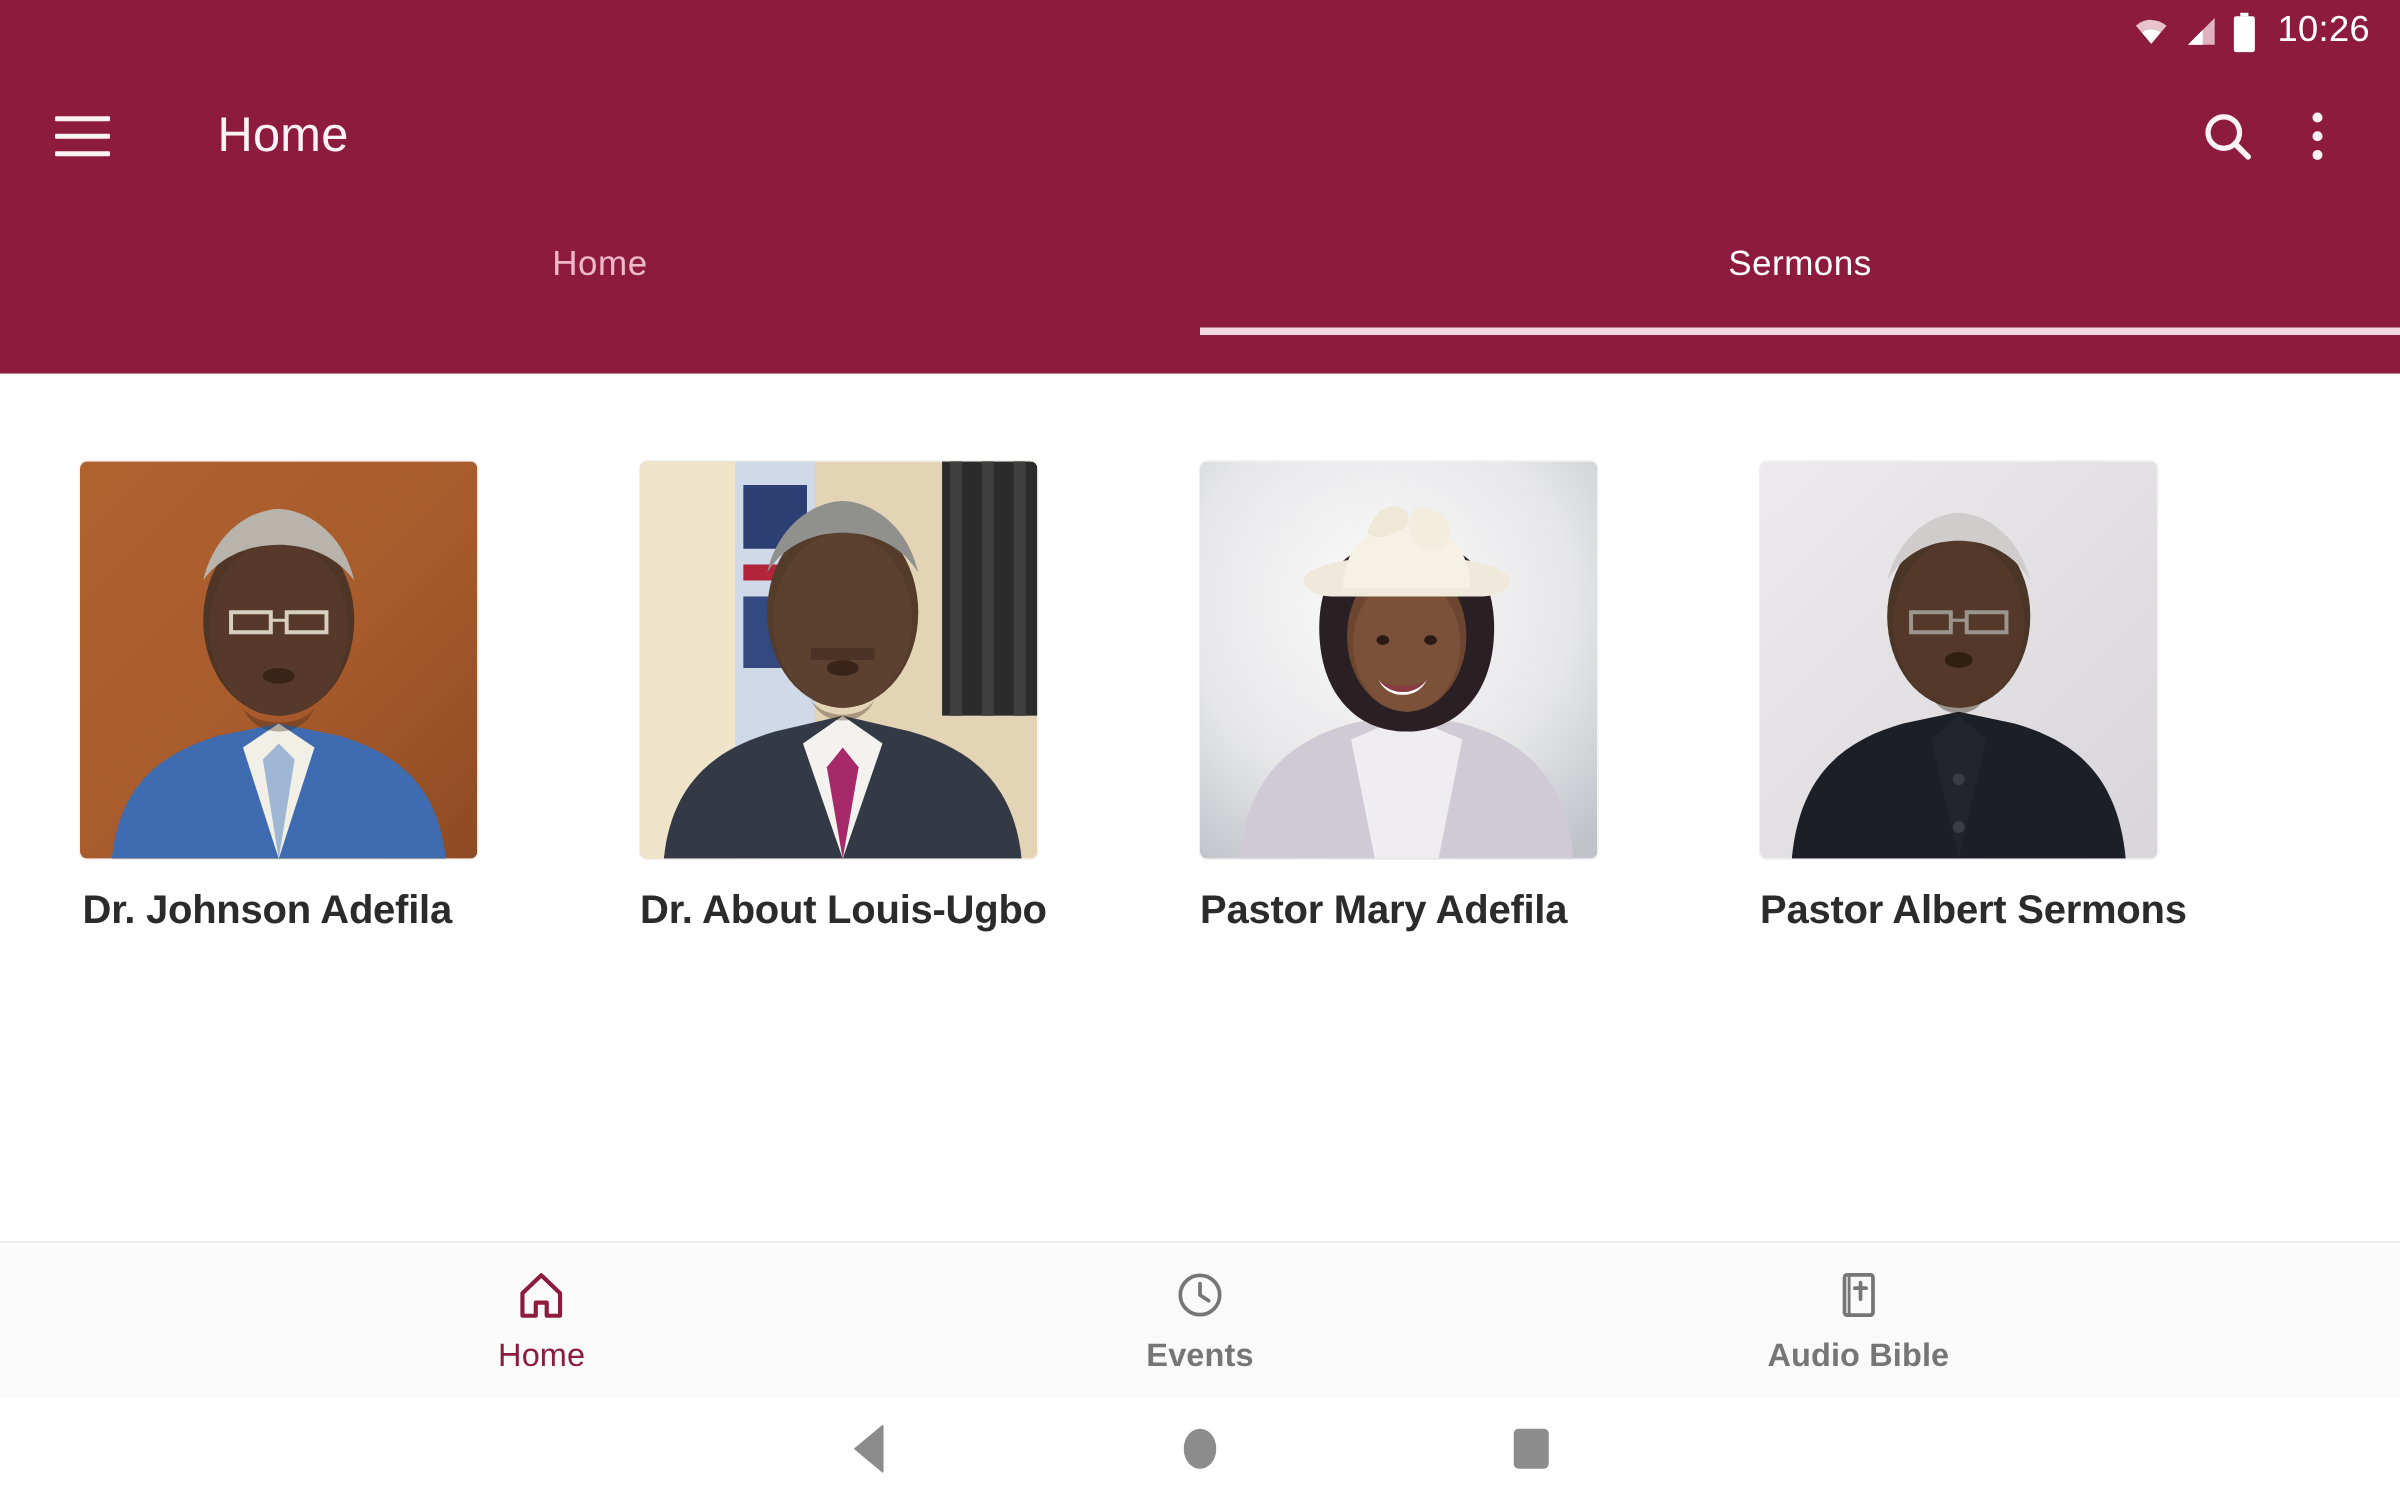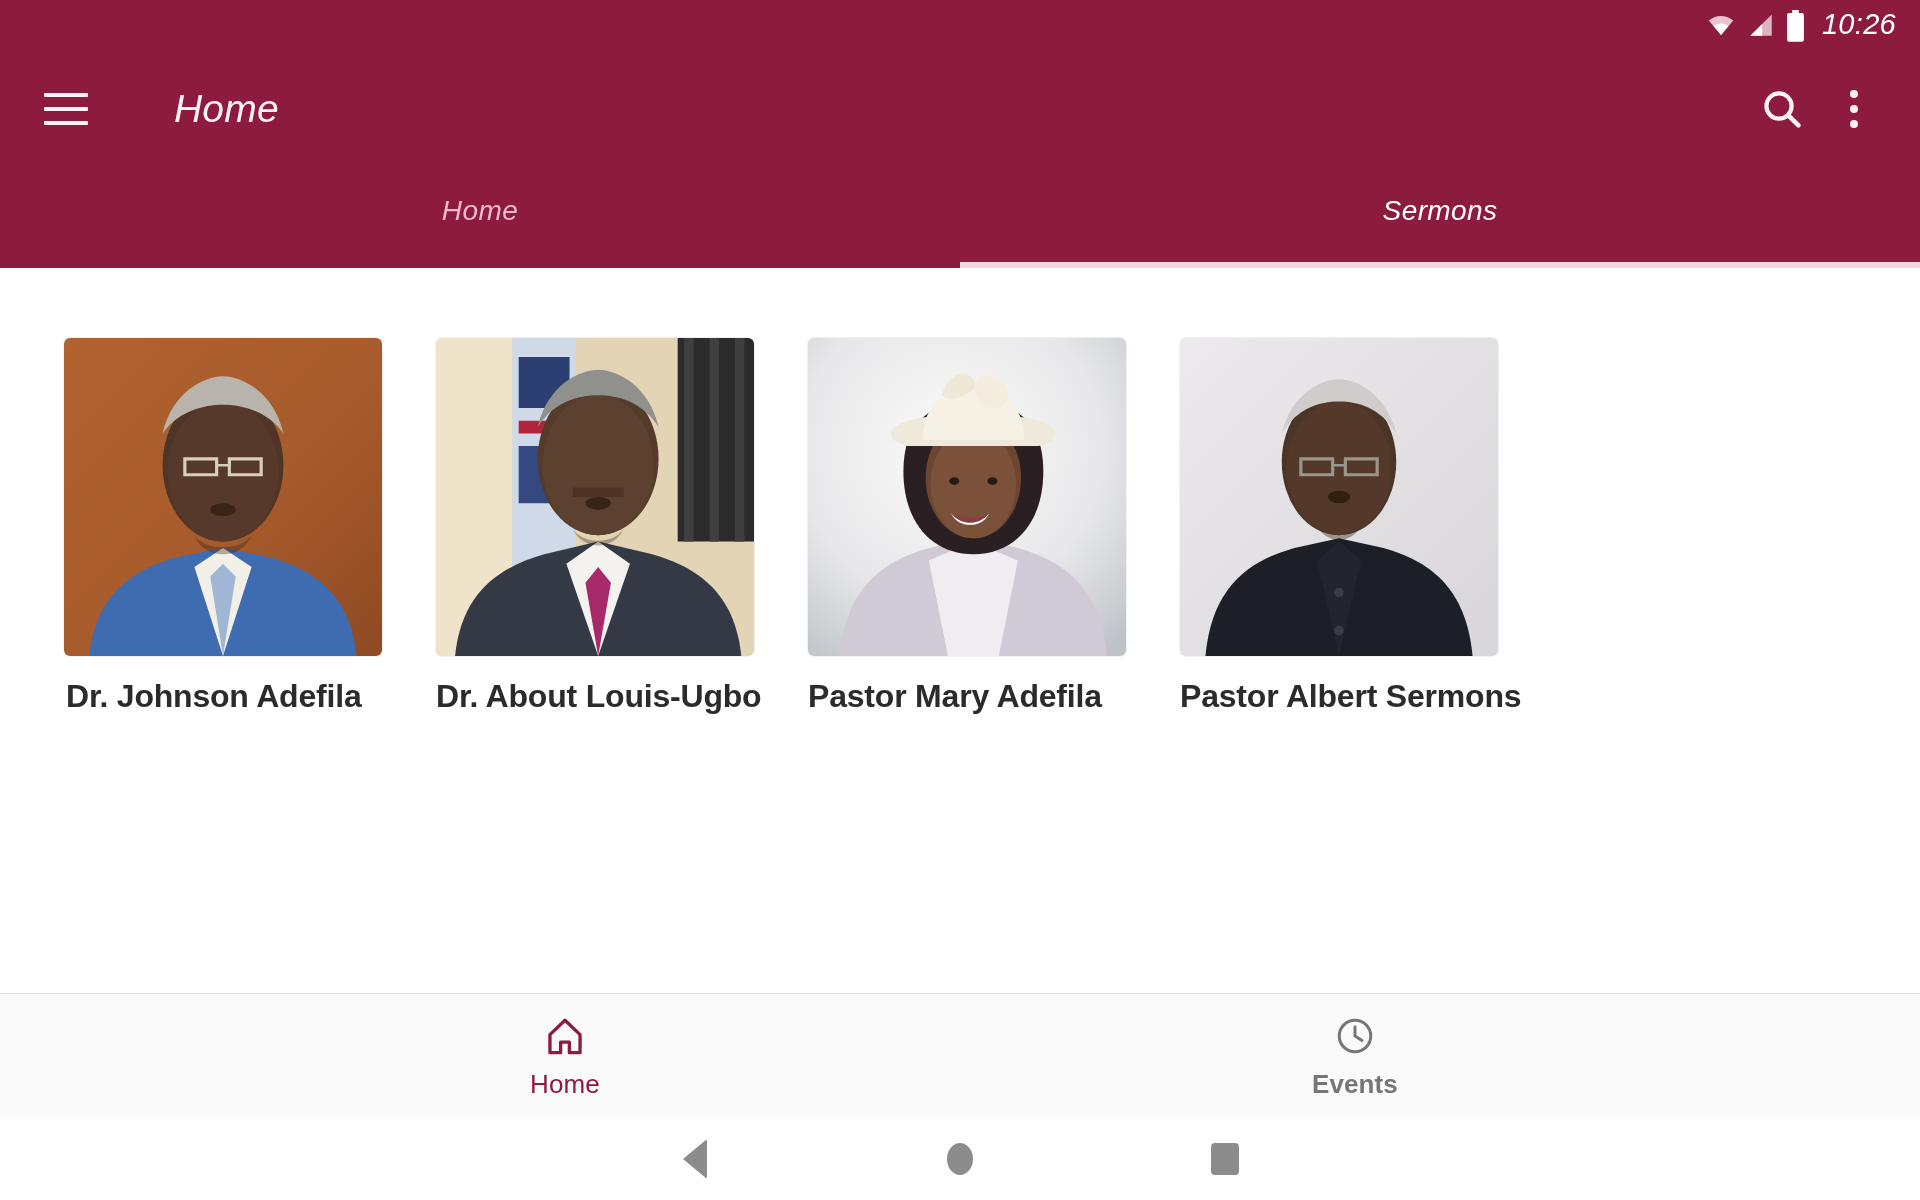--- a/index.html
+++ b/index.html
@@ -7,24 +7,23 @@
     width: 1920px; height: 1200px;
     background: #ffffff;
     font-family: "Liberation Sans", sans-serif;
     overflow: hidden;
   }
   .screen { position: relative; width: 1920px; height: 1200px; display: flex; flex-direction: column; }
 
   
   .header {
     background: #8d1b3d;
-    height: 268px;
+    height: 299px;
     position: relative;
     flex: 0 0 auto;
-    font-style: italic;
   }
   .statusbar {
     height: 48px;
     display: flex;
     align-items: center;
     justify-content: flex-end;
     padding-right: 24px;
     gap: 13px;
   }
   .status-icons { display: flex; align-items: center; gap: 12px; }
@@ -103,21 +102,21 @@
     background: #ffffff;
     position: relative;
     padding: 70px 0 0 0;
   }
   .card-row {
     display: flex;
     padding: 0 64px;
     gap: 0;
   }
   .card {
-    width: 372px;
+    width: 448px;
     display: flex;
     flex-direction: column;
     align-items: flex-start;
     cursor: pointer;
   }
   .thumb {
     width: 318px;
     height: 318px;
     border-radius: 6px;
     overflow: hidden;
@@ -386,20 +385,30 @@
     <div class="navitem idle">
       <span class="navicon">
         <svg width="42" height="42" viewBox="0 0 24 24">
             <circle cx="12" cy="12" r="9" fill="none" stroke="#767676" stroke-width="1.7"></circle>
             <path d="M12 6.8V12l4 2.6" fill="none" stroke="#767676" stroke-width="1.7" stroke-linecap="round"></path>
           </svg>
       </span>
       <span class="navlabel">Events</span>
     </div>
 
+    <div class="navitem idle">
+      <span class="navicon">
+        <svg width="42" height="42" viewBox="0 0 24 24">
+            <rect x="5.5" y="2.8" width="13" height="18.4" rx="1.2" fill="none" stroke="#767676" stroke-width="1.7"></rect>
+            <path d="M7.6 2.8v18.4" stroke="#767676" stroke-width="1.3"></path>
+            <path d="M12.8 6.3v7.6M10.2 8.9h5.2" stroke="#767676" stroke-width="1.7" stroke-linecap="round"></path>
+          </svg>
+      </span>
+      <span class="navlabel">Audio Bible</span>
+    </div>
 
   </div>
 
   <div class="sysnav">
     <div class="sysbtn">
       <span class="sys-back"></span>
     </div>
     <div class="sysbtn">
       <span class="sys-home"></span>
     </div>

